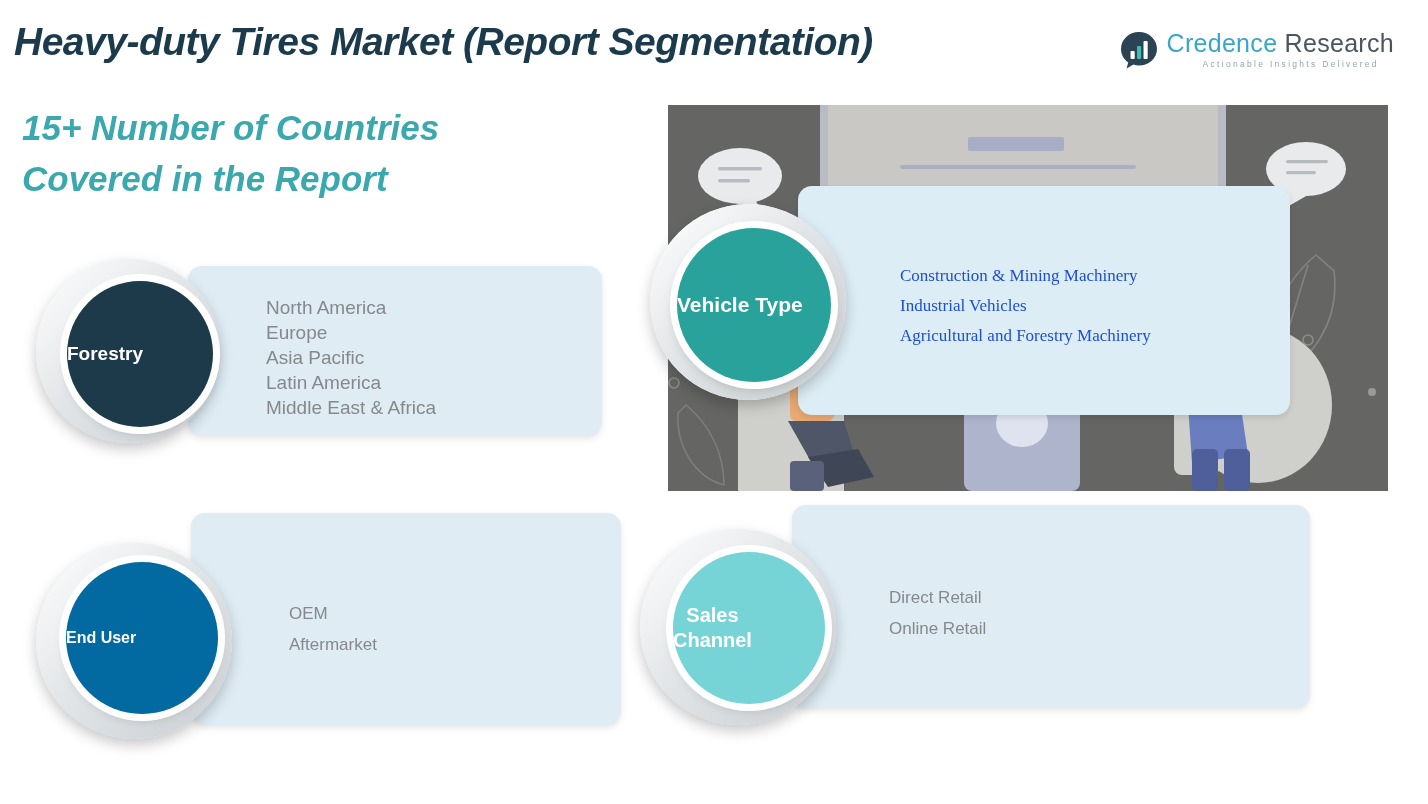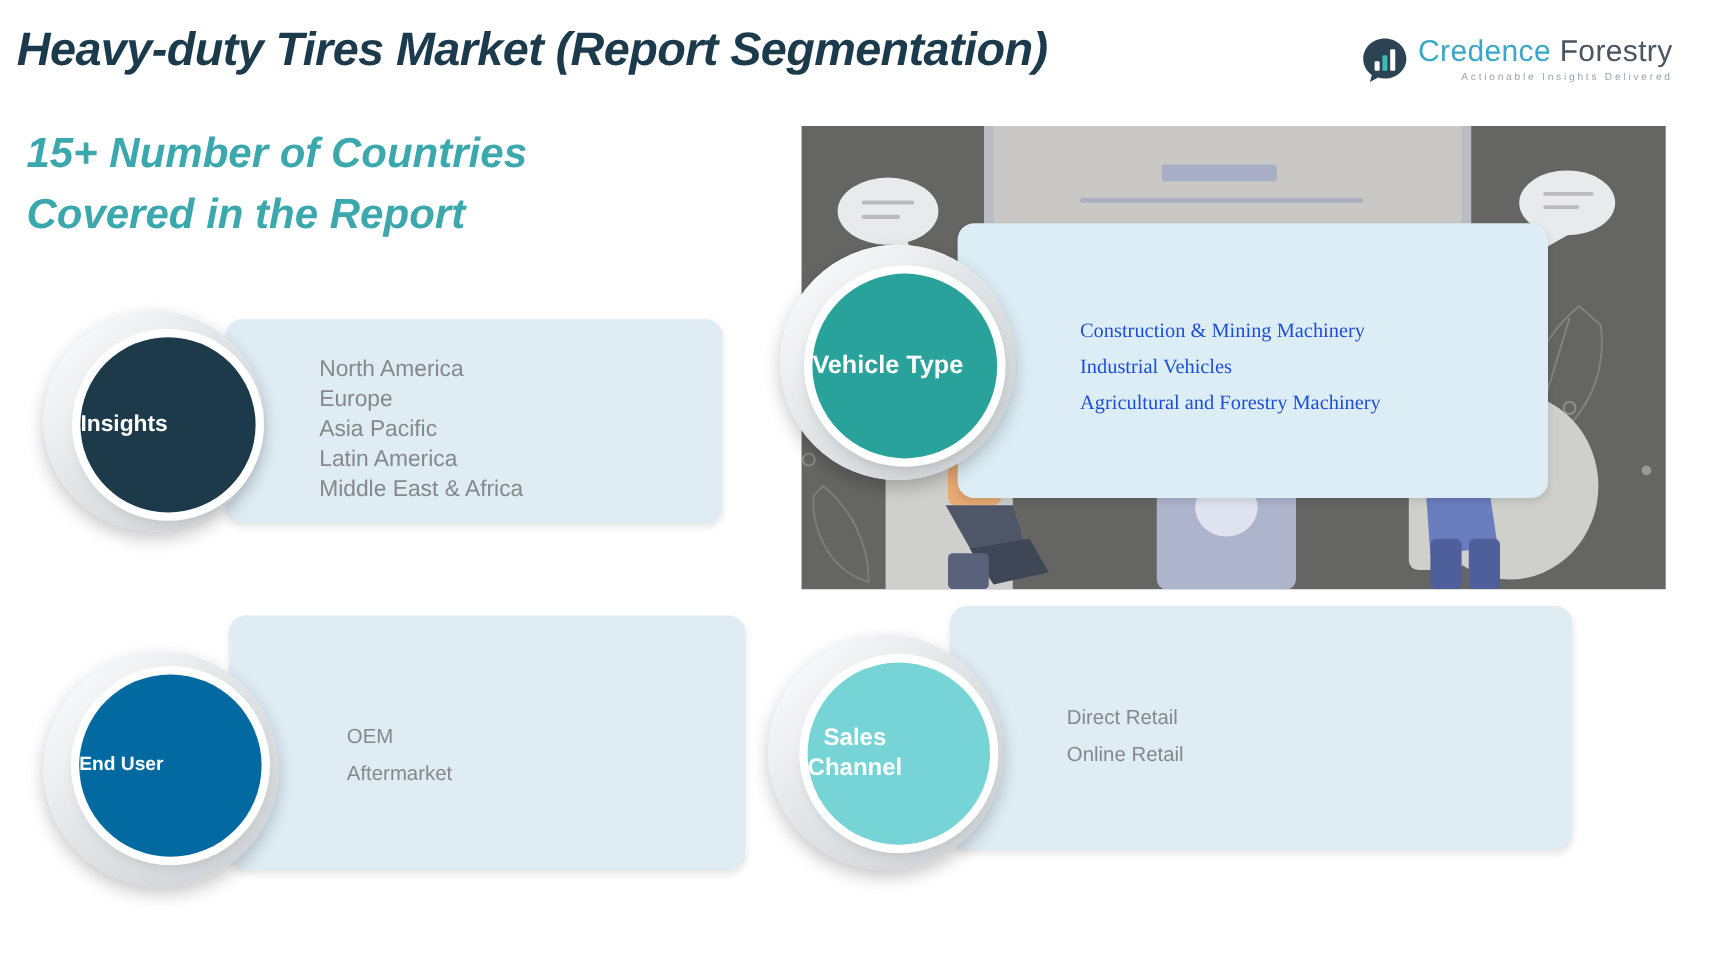--- a/index.html
+++ b/index.html
@@ -191,21 +191,21 @@
   <span class="logo-mark">
     <svg viewBox="0 0 40 40" width="40" height="40">
       <path d="M20 2 C10 2 2 9.5 2 19 C2 24.5 4.8 29.4 9.2 32.4 L7.6 38.4 L14.4 34.6
                C16.2 35.2 18.0 35.5 20 35.5 C30 35.5 38 28 38 19 C38 9.5 30 2 20 2 Z" fill="#2b4352"></path>
       <rect x="11.5" y="21" width="4.2" height="8" rx="1" fill="#ffffff"></rect>
       <rect x="18" y="16" width="4.2" height="13" rx="1" fill="#3bbcb4"></rect>
       <rect x="24.5" y="11" width="4.2" height="18" rx="1" fill="#ffffff"></rect>
     </svg>
   </span>
   <span class="logo-text-wrap">
-    <span class="logo-name"><span>Credence</span>&nbsp;<span class="word2">Forestry</span></span>
+    <span class="logo-name"><span>Credence</span>&nbsp;<span class="word2">Research</span></span>
     <span class="logo-tagline">Actionable Insights Delivered</span>
   </span>
 </div>
 
 <div class="subtitle">15+ Number of Countries Covered in the Report</div>
 
 <div id="illustration">
   <svg width="720" height="386" viewBox="0 0 720 386">
     <rect x="0" y="0" width="720" height="386" fill="#656563"></rect>
 
@@ -260,21 +260,21 @@
       <rect x="618" y="55" width="42" height="3.2" rx="1.6" fill="#b7babe"></rect>
       <rect x="618" y="66" width="30" height="3.2" rx="1.6" fill="#b7babe"></rect>
     </g>
   </svg>
 </div>
 
 <div class="seg-card" id="card-regional">
   <div class="seg-panel"></div>
   <div class="seg-ring"></div>
   <div class="seg-circle">
-    <span>Insights</span>
+    <span>Forestry</span>
   </div>
   <div class="seg-items">
     <div>North America</div>
     <div>Europe</div>
     <div>Asia Pacific</div>
     <div>Latin America</div>
     <div>Middle East &amp; Africa</div>
   </div>
 </div>
 

